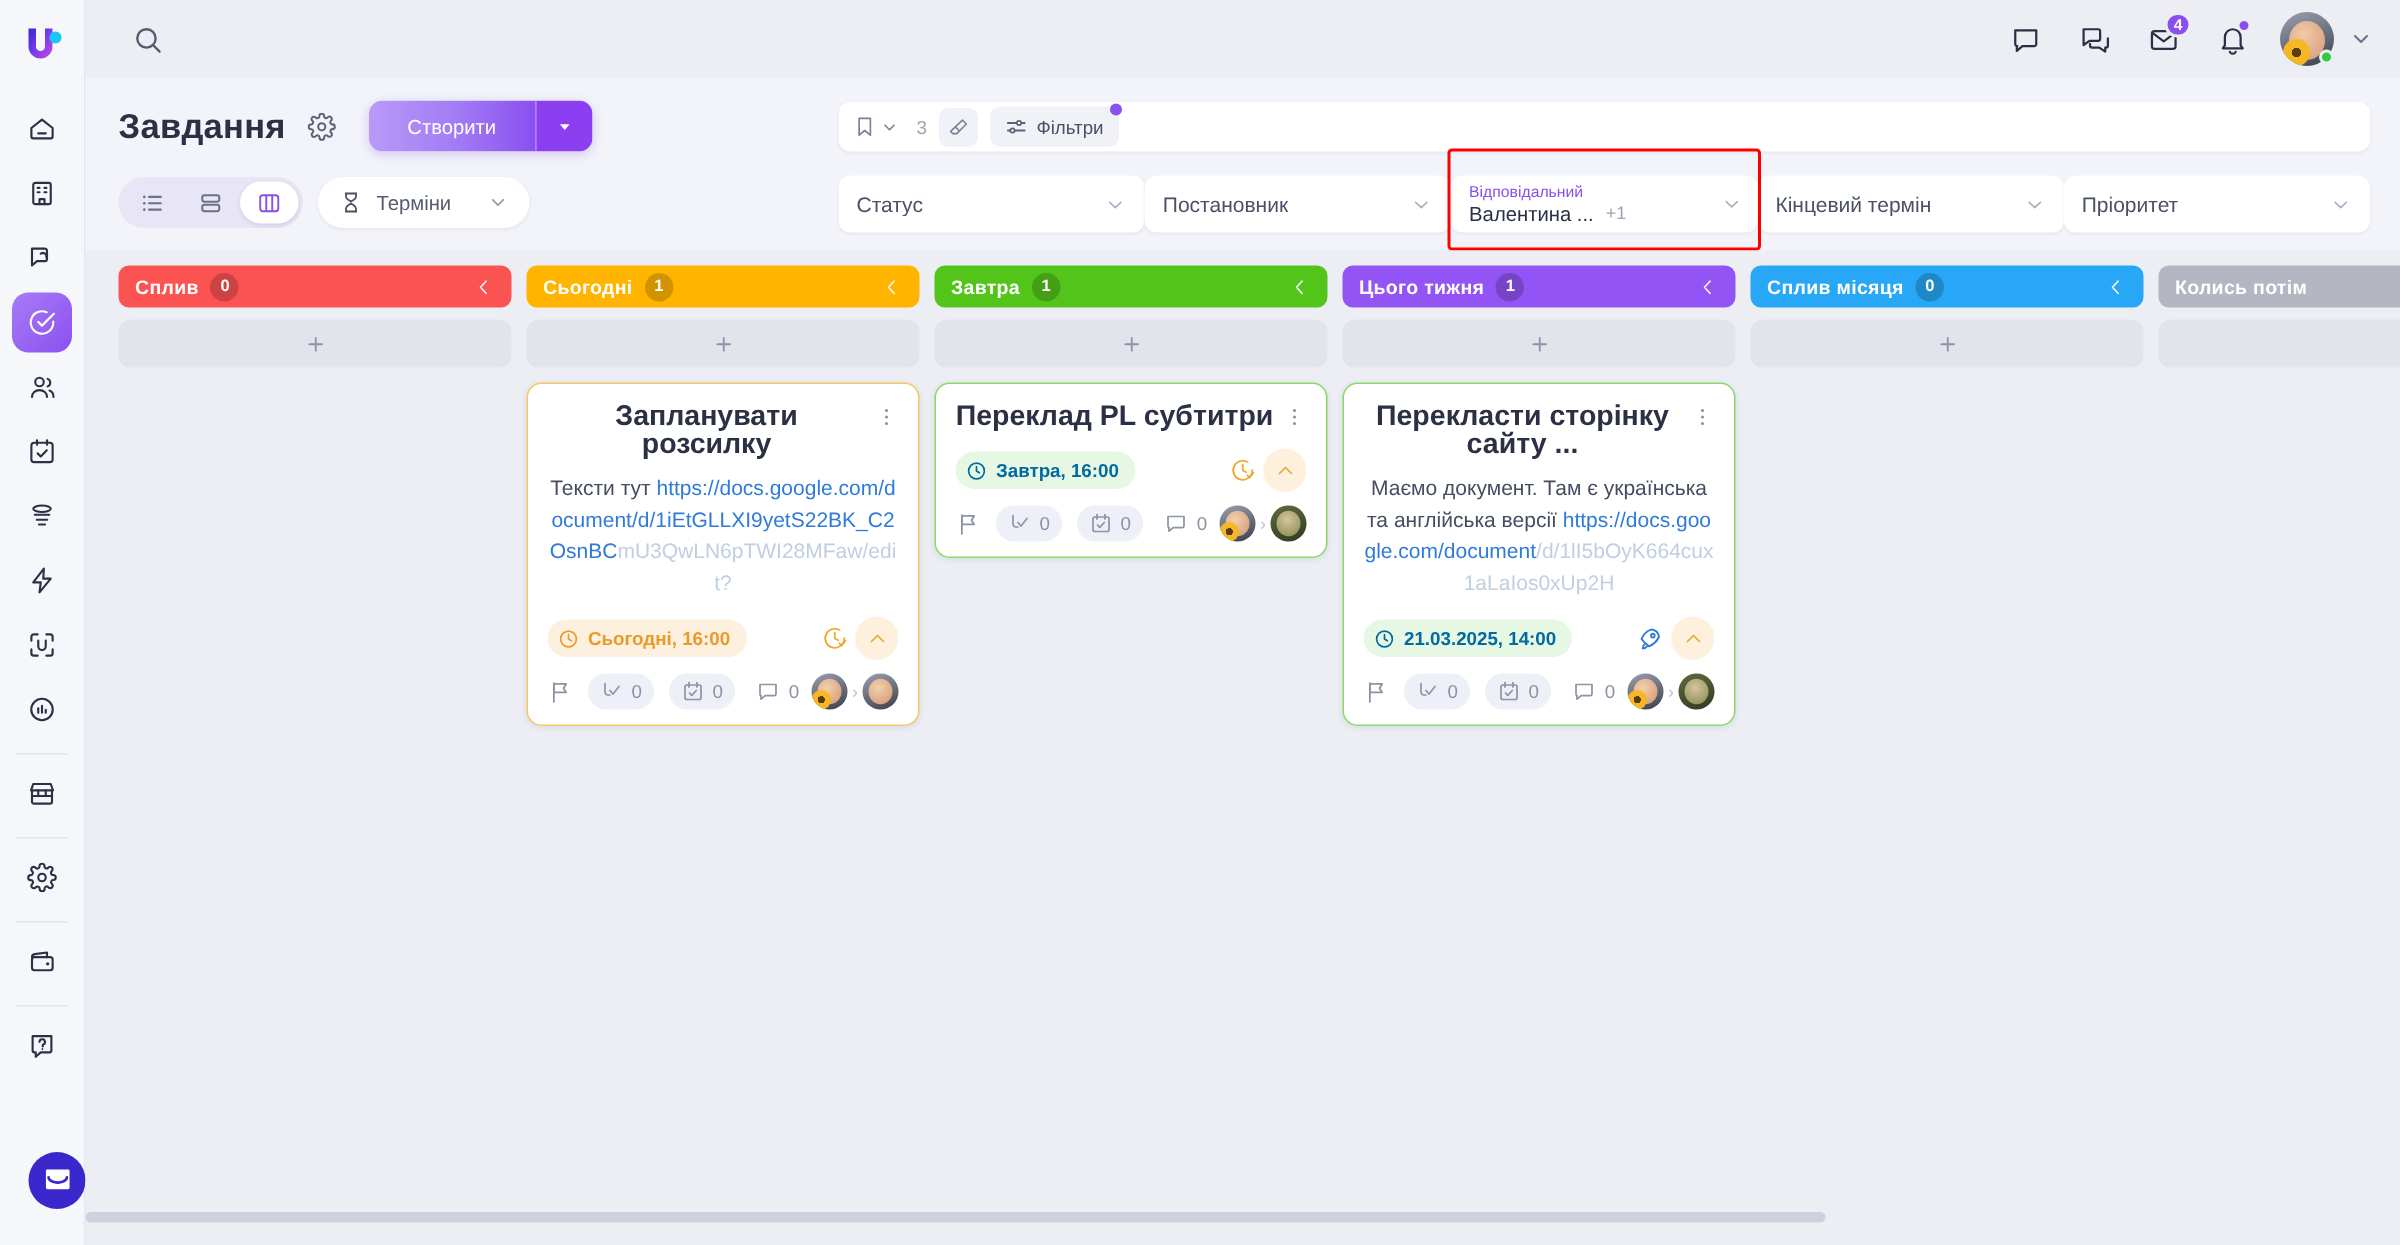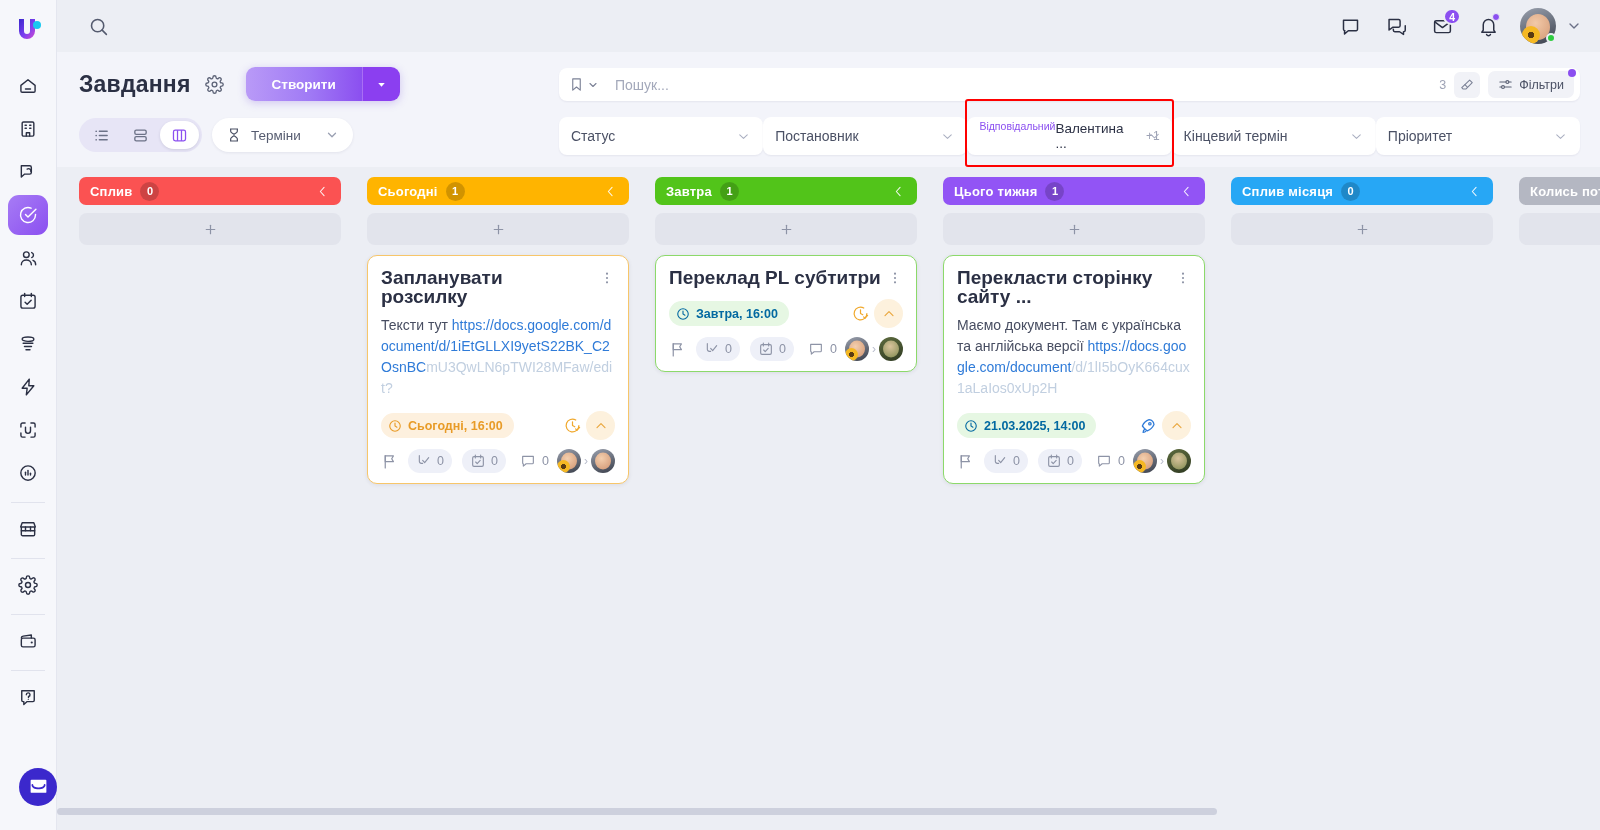--- a/index.html
+++ b/index.html
@@ -97,21 +97,21 @@
   .head-left { width: 480px; flex: 0 0 480px; }
   .title-line { display: flex; align-items: center; height: 40px; }
   .page-title { font-size: 23px; font-weight: 700; color: #2b3044; letter-spacing: .2px; }
   .gear-btn { margin-left: 14px; color: #5d6377; cursor: pointer; display: flex; }
   .create-group {
     margin-left: 22px; height: 34px; display: flex; border-radius: 9px; overflow: hidden;
     box-shadow: 0 2px 8px rgba(120,80,220,.28);
   }
   .create-btn {
     background: linear-gradient(90deg,#b99af7 0%,#a07af5 55%,#8b4ff0 100%);
-    color: #fff; font-size: 13.5px; font-weight: 700;
+    color: #fff; font-size: 13.5px; font-weight: 400;
     padding: 0 26px; display: flex; align-items: center; cursor: pointer;
   }
   .create-caret {
     background: #8b3ff0; width: 38px; display: flex; align-items: center; justify-content: center;
     color: #fff; cursor: pointer; border-left: 1px solid rgba(255,255,255,.25);
   }
   .viewbar { display: flex; margin-top: 14px; }
   .seg {
     background: #e7e5f6; border-radius: 19px; height: 34px; display: flex; align-items: center;
     padding: 3px;
@@ -157,37 +157,37 @@
 
   .filter-row { display: flex; margin-top: 16px; gap: 0; }
   .fsel {
     flex: 1; height: 38px; background: #fff; border-radius: 8px;
     display: flex; align-items: center; padding: 0 12px; cursor: pointer;
     box-shadow: 0 1px 2px rgba(40,40,80,.07);
     position: relative; min-width: 0;
   }
   .fsel .txt { font-size: 14px; color: #4b5165; flex: 1; white-space: nowrap; overflow: hidden; }
   .fsel .cv { color: #a9aec0; display: flex; }
-  .fsel.filled { flex-direction: row; align-items: stretch; justify-content: center; padding: 3px 12px 4px; }
+  .fsel.filled { flex-direction: column; align-items: stretch; justify-content: center; padding: 3px 12px 4px; }
   .fsel .flabel { font-size: 10.5px; color: #8b4ff0; line-height: 13px; }
   .fsel .fvalrow { display: flex; align-items: center; }
   .fsel .fval { font-size: 13.5px; color: #2b3044; }
   .fsel .fplus { font-size: 12px; color: #9ea3b5; margin-left: 8px; }
   .fsel.filled .cv { position: absolute; right: 10px; top: 50%; transform: translateY(-50%); }
   .filter-highlight {
     position: absolute; border: 2px solid #ff0000; border-radius: 3px;
     pointer-events: none;
   }
 
   
   .board {
     flex: 1; overflow: hidden; position: relative;
     background: #eceef4; padding: 10px 0 0 22px;
   }
-  .cols { display: flex; gap: 26px; }
+  .cols { display: flex; gap: 10px; text-align: center; }
   .col { width: 262px; flex: 0 0 262px; }
   .col-head {
     height: 28px; border-radius: 7px; display: flex; align-items: center;
     padding: 0 11px; color: #fff;
   }
   .col-head .name { font-size: 13px; font-weight: 700; letter-spacing: .2px; }
   .col-cnt {
     margin-left: 8px; min-width: 19px; height: 19px; border-radius: 10px;
     background: rgba(0,0,0,.18); color: #fff; font-size: 11px; font-weight: 700;
     display: flex; align-items: center; justify-content: center; padding: 0 5px;
@@ -550,21 +550,20 @@
               <div class="bookmark-sel">
                 <svg width="15" height="15" viewBox="0 0 24 24" fill="none" stroke="currentColor" stroke-width="1.8" stroke-linejoin="round">
                     <path d="M6 3h12v18l-6-5-6 5z"></path>
                   </svg>
                 <span class="cv">
                   <svg width="12" height="12" viewBox="0 0 24 24" fill="none" stroke="currentColor" stroke-width="2.2" stroke-linecap="round" stroke-linejoin="round">
                       <polyline points="6 9 12 15 18 9"></polyline>
                     </svg>
                 </span>
               </div>
-              <input class="search-input" type="text" placeholder="Пошук..." style="">
               <span class="search-count">3</span>
               <div class="eraser-btn">
                 <svg width="14" height="14" viewBox="0 0 24 24" fill="none" stroke="currentColor" stroke-width="1.8" stroke-linejoin="round">
                   <path d="M16.5 3.5 21 8 10 19H5.5L3 16.5z"></path>
                     <line x1="8" y1="11" x2="13" y2="16"></line>
                 </svg>
               </div>
               <div class="filters-btn">
                 <span style="display:flex;color:#5d6377">
                   <svg width="15" height="15" viewBox="0 0 24 24" fill="none" stroke="currentColor" stroke-width="1.9" stroke-linecap="round">

